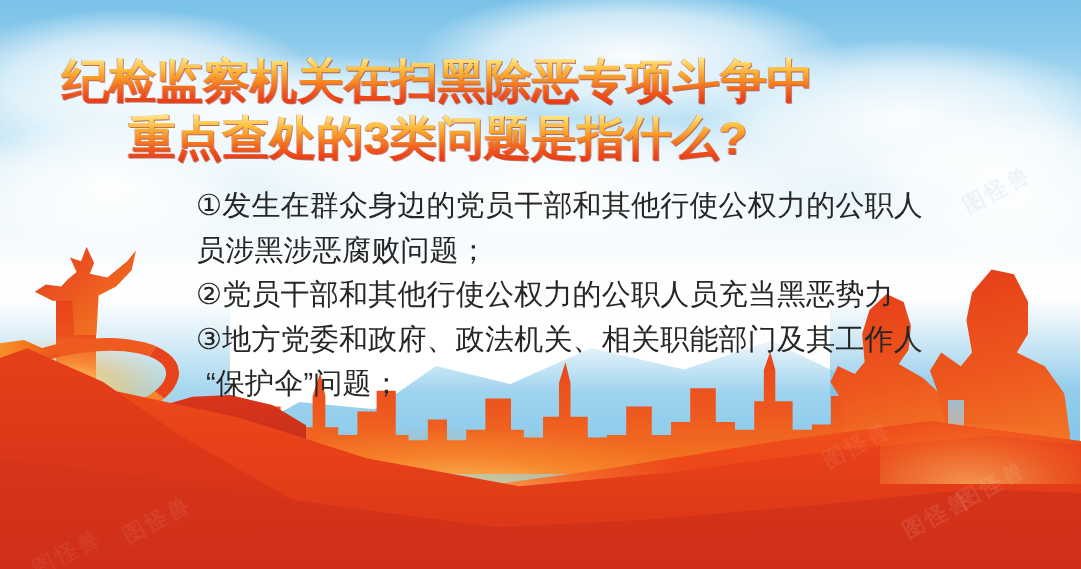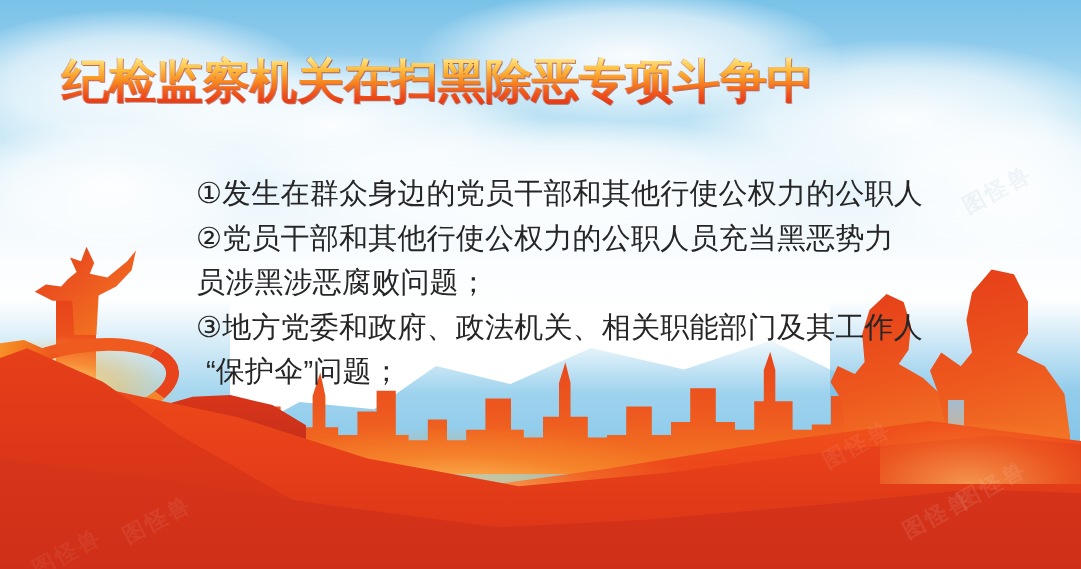--- a/index.html
+++ b/index.html
@@ -322,21 +322,21 @@
     color: transparent;
     -webkit-text-fill-color: transparent;
     text-shadow: 0 0 0 transparent;
     filter: drop-shadow(1px 1px 0 rgba(160,30,10,0.55)) drop-shadow(-0.5px 0 0 rgba(180,40,12,0.35));
     white-space: nowrap;
   }
 
   .body-block {
     position: absolute;
     left: 196px;
-    top: 171px;
+    top: 183px;
     width: 730px;
     z-index: 6;
   }
   .body-line {
     display: block;
     font-family: "Liberation Sans", "DejaVu Sans", sans-serif;
     font-size: 29px;
     line-height: 44.5px;
     color: #262626;
     white-space: nowrap;
@@ -402,23 +402,24 @@
 
   <div class="wm wm-a">图怪兽</div>
   <div class="wm wm-b">图怪兽</div>
   <div class="wm wm-c">图怪兽</div>
   <div class="wm wm-d">图怪兽</div>
   <div class="wm wm-e">图怪兽</div>
   <div class="wm wm-f">图怪兽</div>
 
   <div class="title-block">
     <span class="title-line">纪检监察机关在扫黑除恶专项斗争中</span>
+    <span class="title-line">重点查处的3类问题是指什么?</span>
   </div>
 
   <div class="body-block">
     <span class="body-line">①发生在群众身边的党员干部和其他行使公权力的公职人</span>
+    <span class="body-line">员涉黑涉恶腐败问题；</span>
     <span class="body-line">②党员干部和其他行使公权力的公职人员充当黑恶势力</span>
-    <span class="body-line">员涉黑涉恶腐败问题；</span>
     <span class="body-line">③地方党委和政府、政法机关、相关职能部门及其工作人</span>
     <span class="body-line indent">“保护伞”问题；</span>
   </div>
 
 </div>
 
 </body></html>

